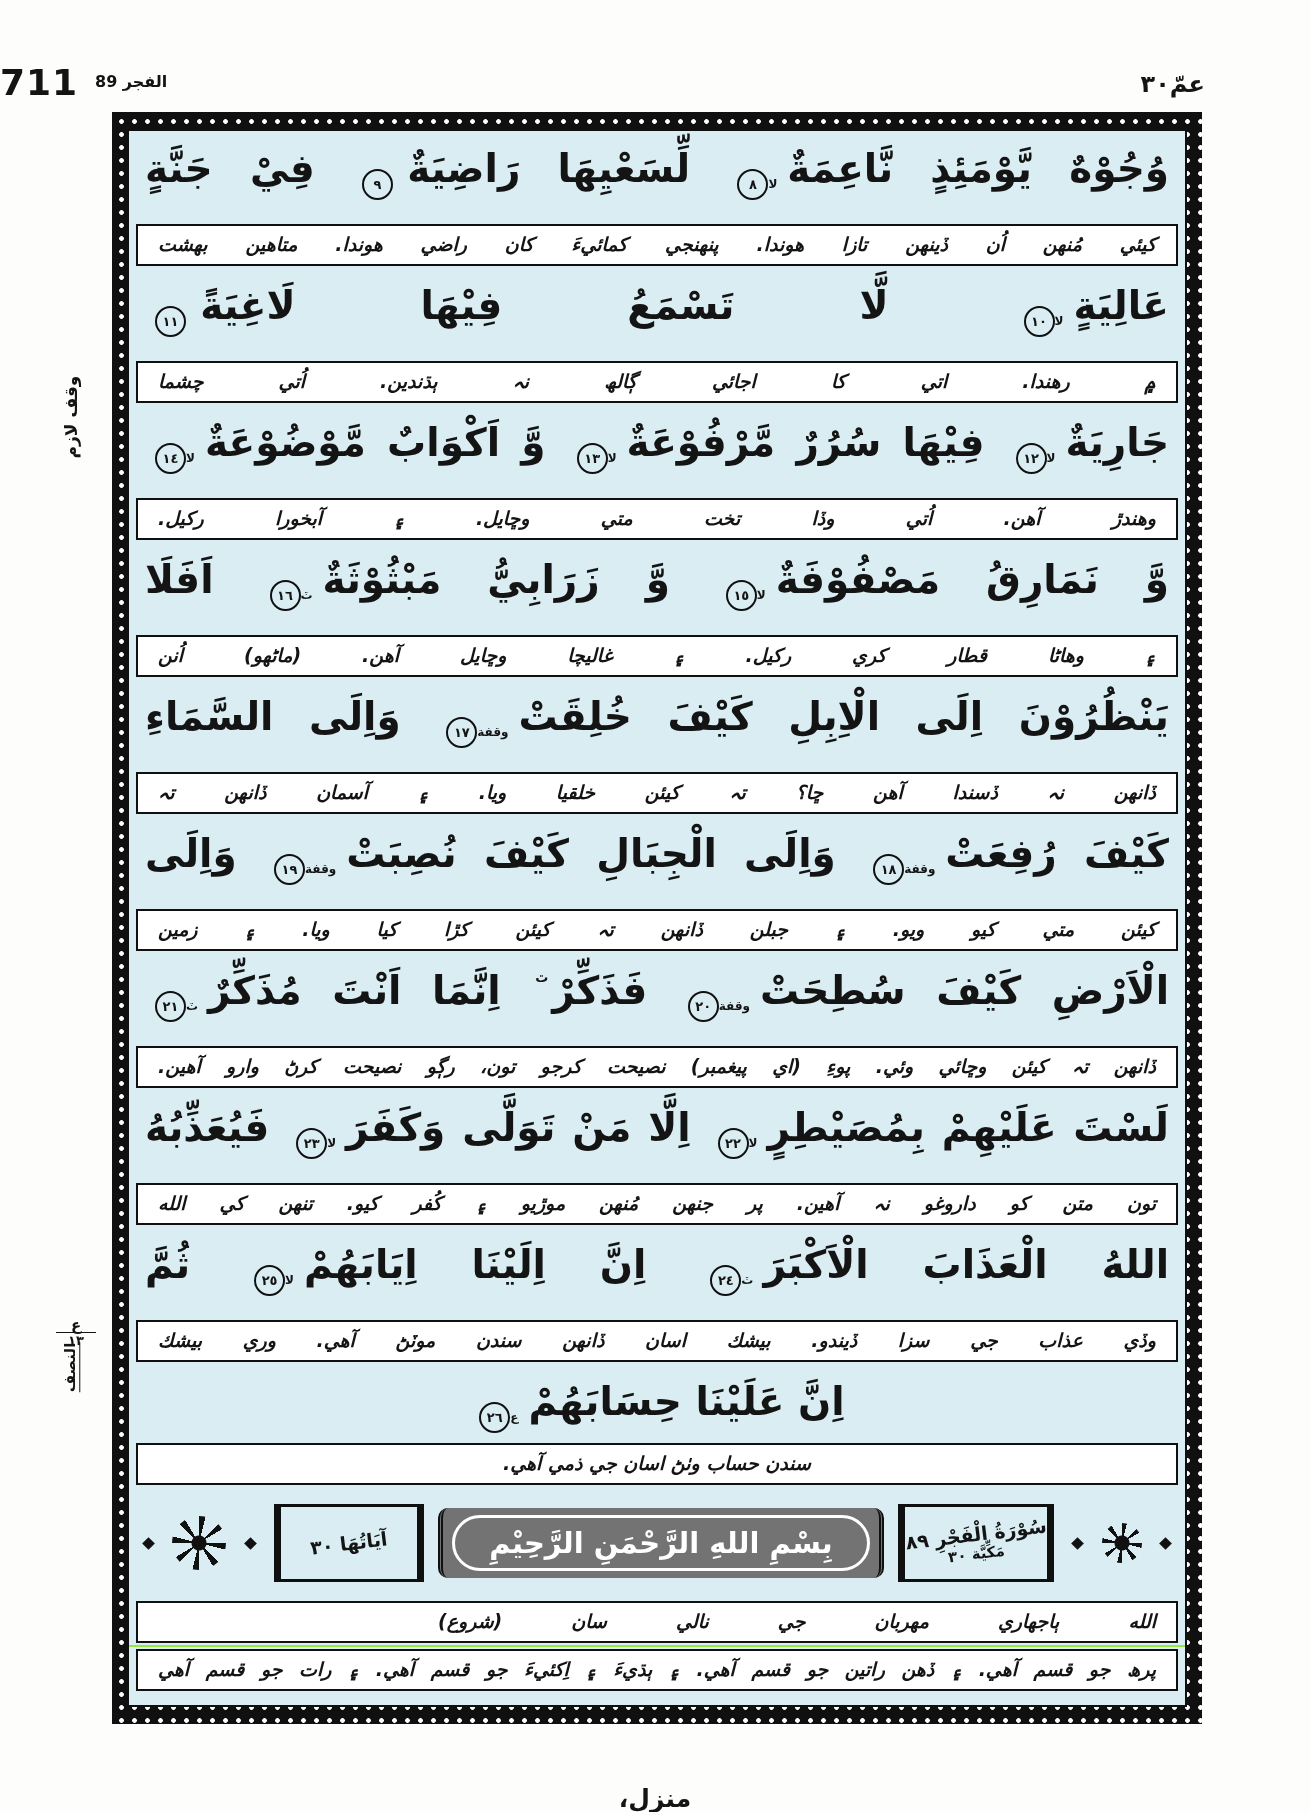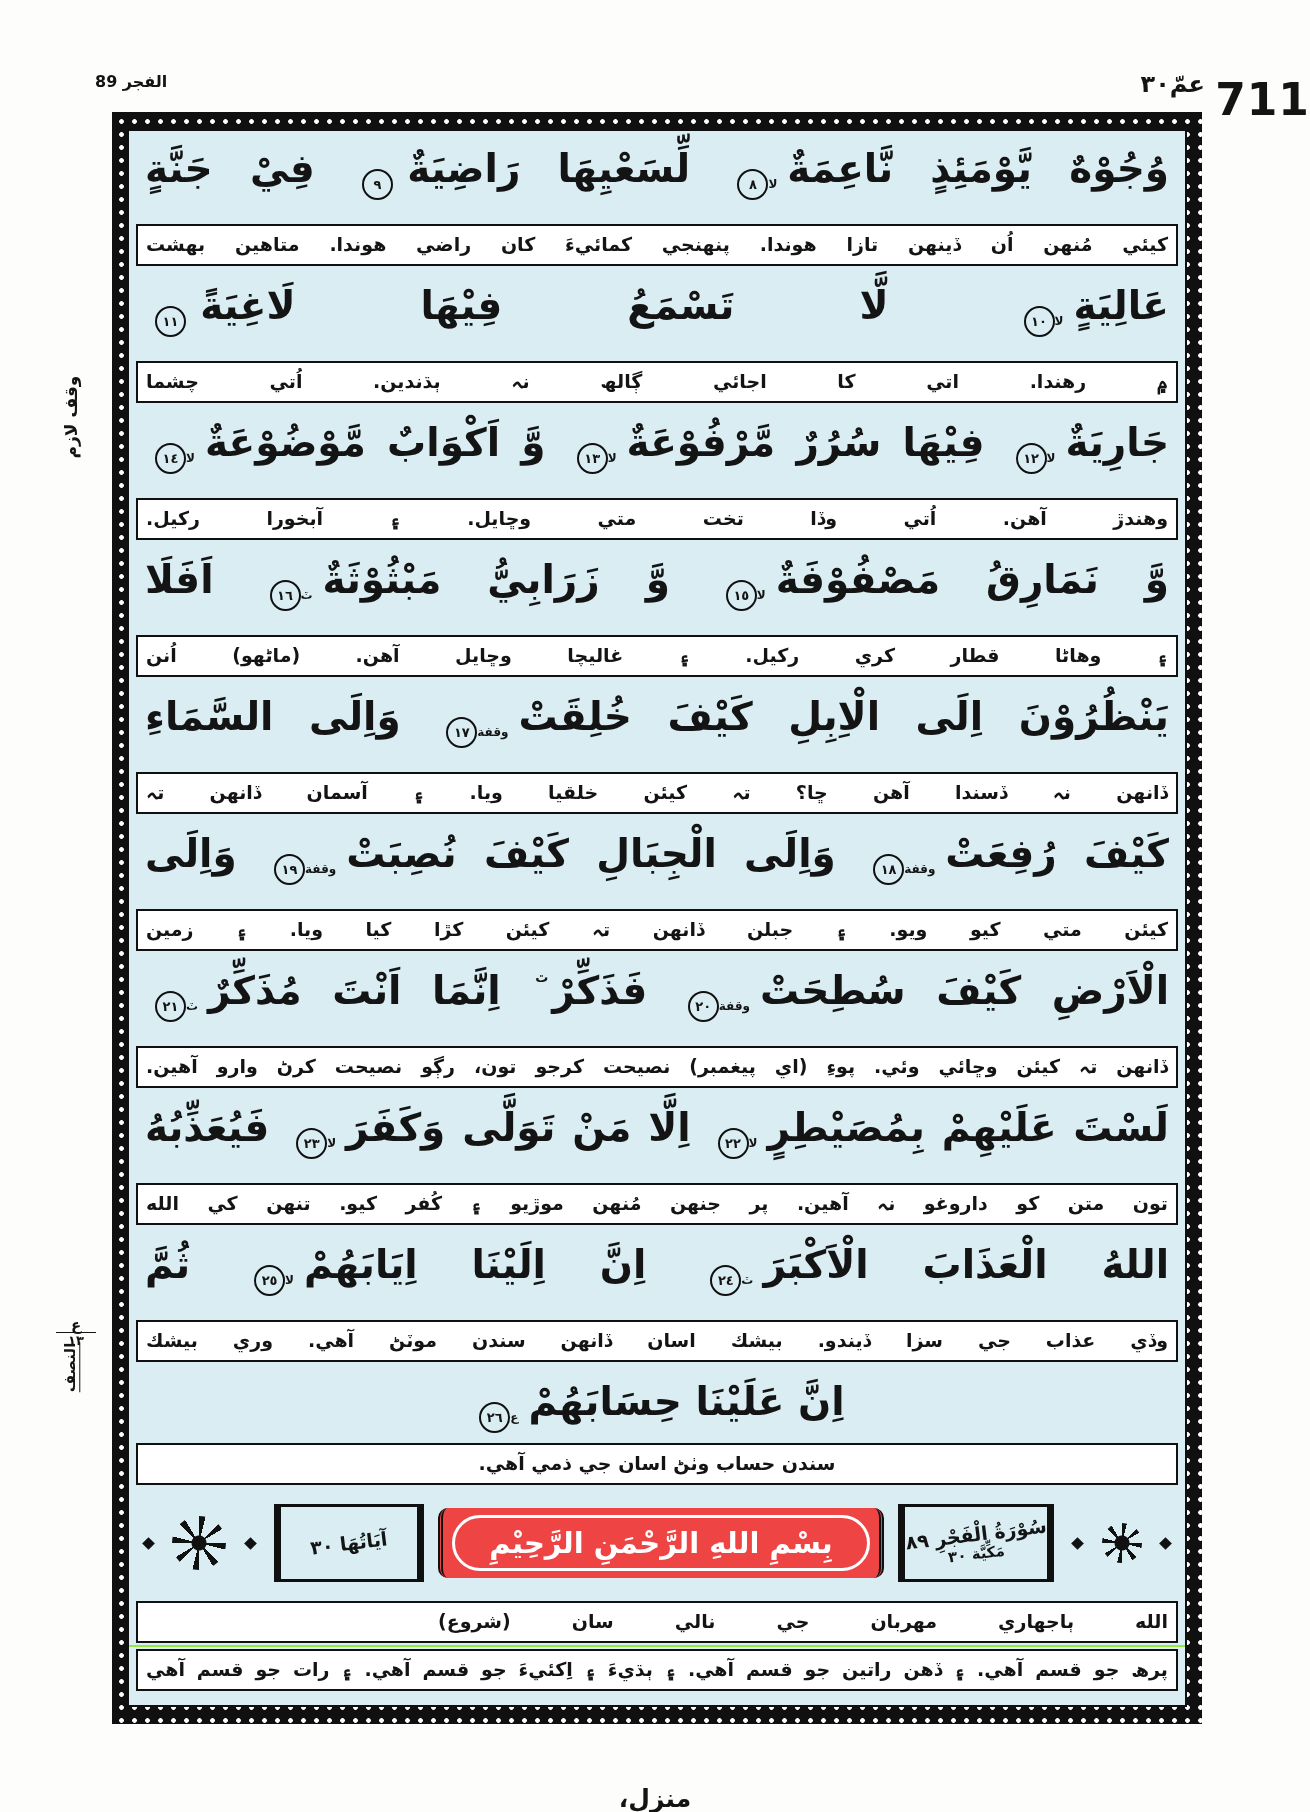--- a/index.html
+++ b/index.html
@@ -3,22 +3,22 @@
 <meta charset="utf-8">
 <style>
   html,body{margin:0;padding:0;}
   body{
     width:1310px;height:1812px;position:relative;overflow:hidden;
     background:#fdfdfb;color:var(--ink,#141414);
     font-family:"DejaVu Sans",sans-serif;
   }
   
   .pg-header{position:absolute;top:58px;left:0;width:100%;height:48px;}
-  .pg-num{position:absolute;top:16px;left:0;right:0;text-align:right;
-    font-size:44px;font-weight:bold;letter-spacing:1px;font-family:"DejaVu Sans",sans-serif;}
+  .pg-num{position:absolute;top:4px;left:0;right:0;text-align:left;
+    font-size:36px;font-weight:bold;letter-spacing:1px;font-family:"DejaVu Sans",sans-serif;}
   .juz-label{position:absolute;top:12px;right:105px;font-size:24px;font-weight:bold;margin-left:28px;}
   .surah-label{position:absolute;top:14px;left:95px;font-size:16px;font-weight:bold;direction:rtl;}
   
   .frame{
     position:absolute;left:112px;top:112px;width:1090px;height:1612px;box-sizing:border-box;
     background-color:var(--frame,#101010);
     background-image:radial-gradient(circle,#ffffff 2px,rgba(255,255,255,0) 2.7px);
     background-size:13px 13px;background-position:3px 3px;
     padding:17px 15px;
   }
@@ -30,23 +30,23 @@
   
   .row{overflow:hidden;box-sizing:border-box;}
   .row.ayah{
     flex:1.9 1 0;padding:2px 16px 0 16px;
     font-size:39px;font-weight:bold;line-height:1.85;
     text-align:justify;text-align-last:justify;white-space:nowrap;
   }
   .row.ayah.short{flex:1.6 1 0;text-align-last:center;}
   .row.ayah.green{flex:1.9 1 0;background:var(--highlight,#94e83e);}
   .row.tr{
-    flex:0 0 42px;margin:2px 7px;padding:0 8px;background:#ffffff;
+    flex:0 0 42px;margin:2px 7px;padding:0 20px;background:#ffffff;
     border:2px solid #101010;font-size:19px;font-weight:bold;line-height:36px;
-    text-align:justify;text-align-last:justify;white-space:nowrap;
+    text-align:justify;text-align-last:justify;white-space:nowrap;font-style:italic;
   }
   .row.tr.center{text-align-last:center;}
   .row.tr.indent{padding-left:300px;}
   .seg{display:inline;}
   
   .aya{display:inline-flex;flex-direction:row;align-items:center;justify-content:flex-end;
        vertical-align:-6px;margin:12px 10px;line-height:1;}
   .aya .m{font-size:12px;font-weight:bold;height:14px;line-height:14px;}
   .aya .n{width:27px;height:27px;border:2px solid #101010;border-radius:50%;
           display:flex;align-items:center;justify-content:center;
@@ -62,21 +62,21 @@
   .flower.small{width:40px;height:40px;}
   .diamond{width:9px;height:9px;background:#111;transform:rotate(45deg);margin:0 5px;flex:0 0 auto;}
   .side-box{
     border:3px solid #101010;border-left-width:7px;border-right-width:7px;
     height:78px;min-width:150px;box-sizing:border-box;
     display:flex;flex-direction:column;align-items:center;justify-content:center;
     background:var(--band,#d9edf2);
   }
   .side-box .l1{font-size:19px;font-weight:bold;transform:rotate(-7deg);}
   .side-box .l2{font-size:15px;font-weight:bold;transform:rotate(-7deg);}
-  .bism-box{background:#ef4444;border-radius:10px;padding:7px 9px;flex:0 0 auto;
+  .bism-box{background:#737373;border-radius:10px;padding:7px 9px;flex:0 0 auto;
             border-left:5px double #101010;border-right:5px double #101010;}
   .bism-box .bt{
     border:3px solid #ffffff;border-radius:48px;color:#ffffff;
     padding:8px 34px;font-size:29px;font-weight:bold;white-space:nowrap;}
   .strip{flex:0 0 12px;}
   
   .note-waqf{position:absolute;left:58px;top:352px;width:26px;height:130px;
     font-size:17px;font-weight:bold;white-space:nowrap;
     transform:rotate(-90deg);transform-origin:center;display:flex;align-items:center;justify-content:center;}
   .note-half{position:absolute;left:56px;top:1318px;width:40px;text-align:center;font-weight:bold;}

